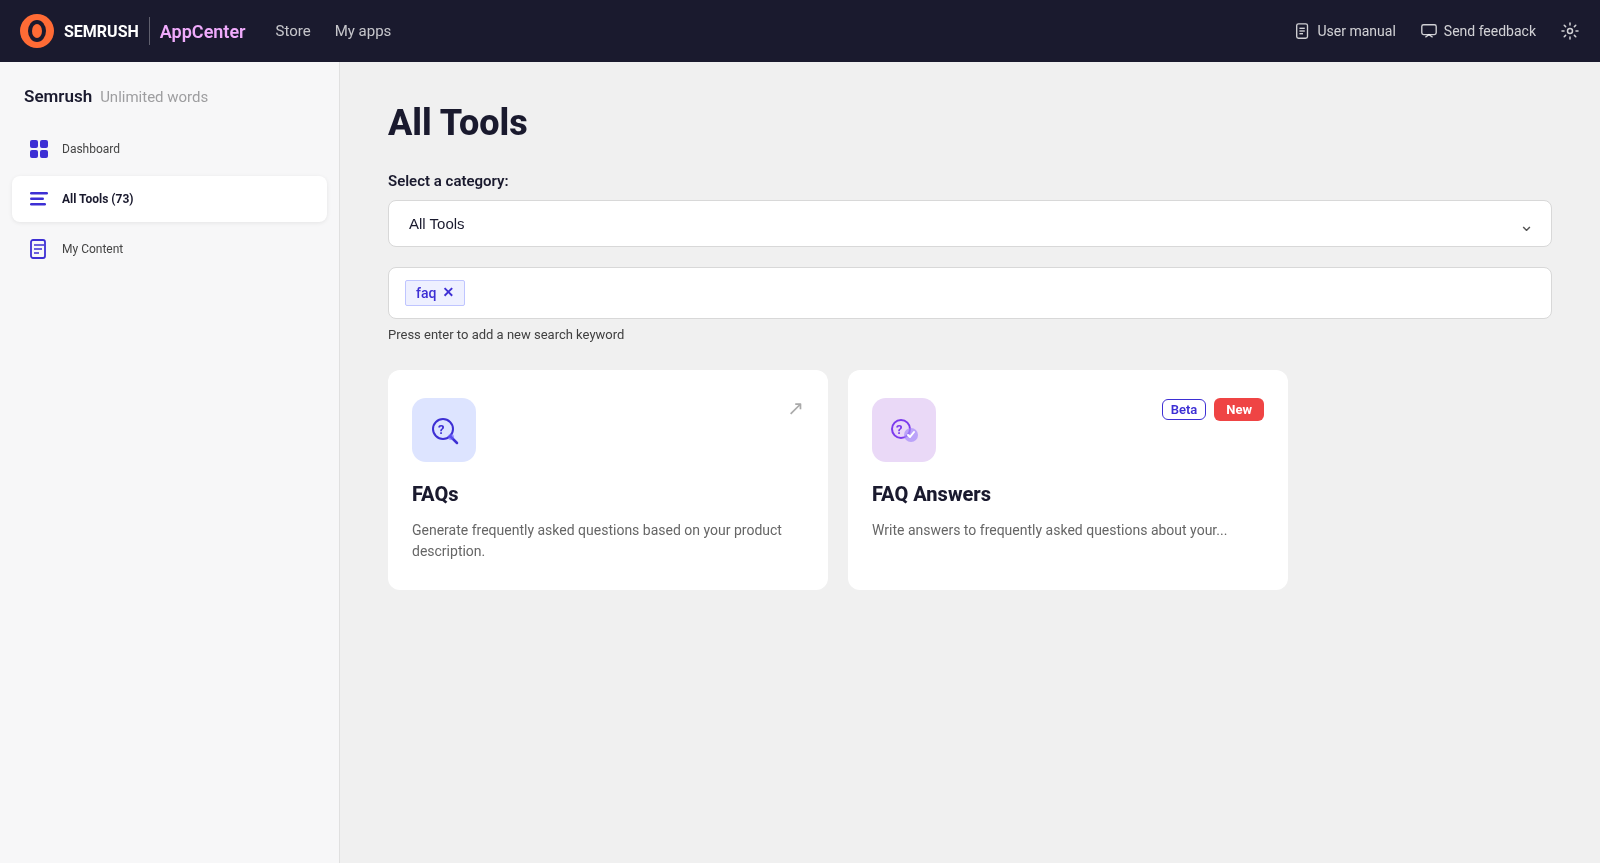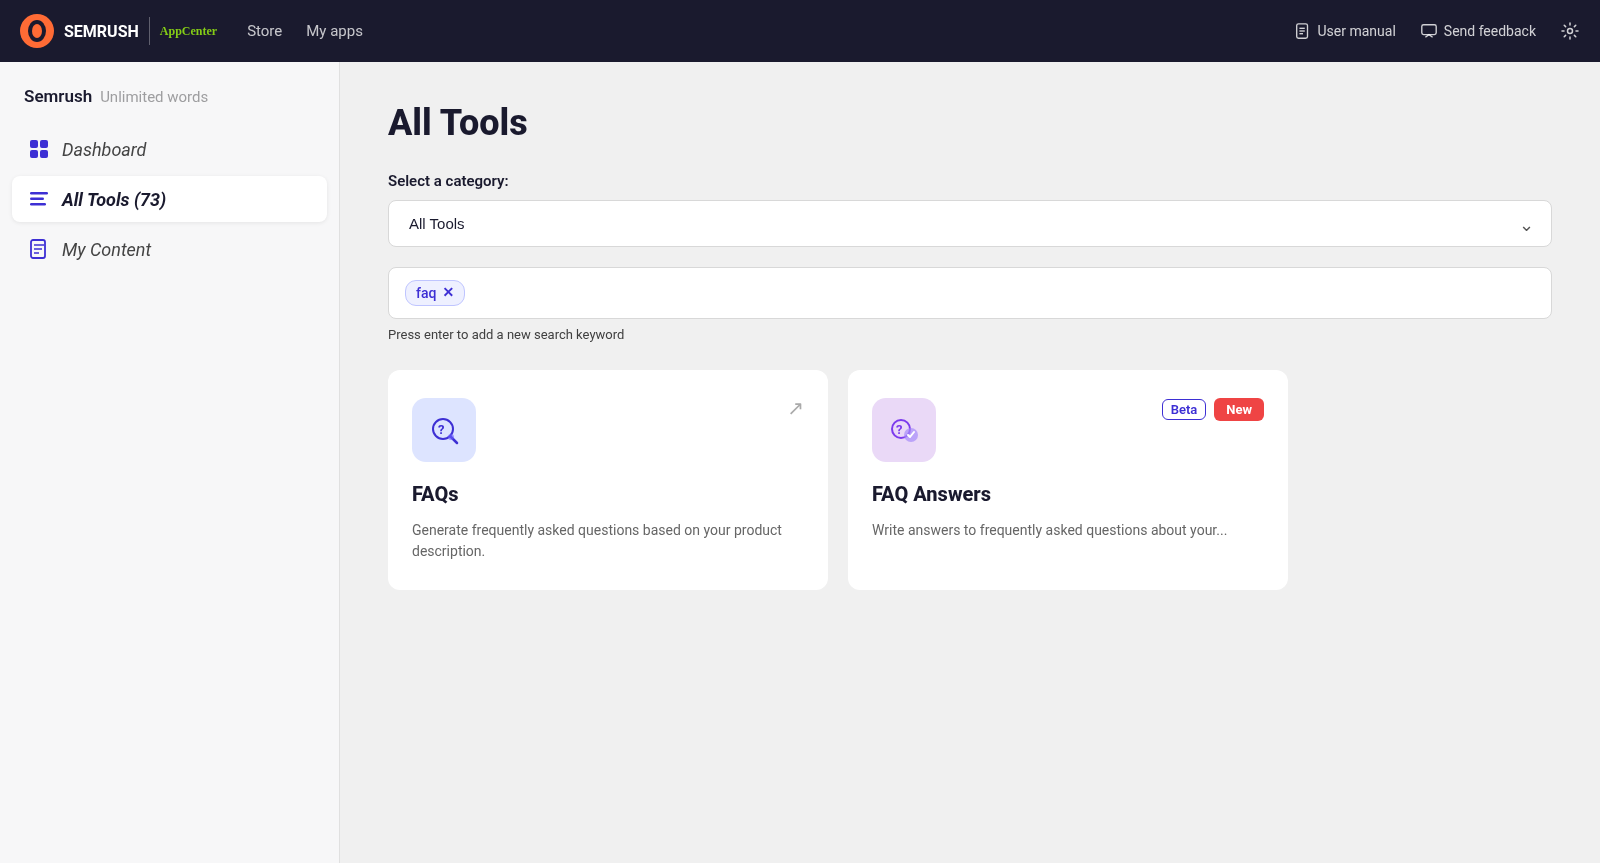--- a/index.html
+++ b/index.html
@@ -29,24 +29,23 @@
     .logo-icon {
       width: 34px;
       height: 34px;
     }
     .header-divider {
       width: 1px;
       height: 28px;
       background: rgba(255,255,255,0.3);
     }
     .appcenter-text {
-      color: #84cc16;
-      font-size: 12px;
+      color: #f0abfc;
+      font-size: 18px;
       font-weight: 600;
-      font-family: Liberation Serif, serif;
     }
     .header-nav {
       display: flex;
       align-items: center;
       gap: 24px;
       margin-left: 10px;
     }
     .header-nav a {
       color: rgba(255,255,255,0.75);
       font-size: 15px;
@@ -131,24 +130,23 @@
       list-style: none;
       padding: 0 12px;
     }
     .sidebar-nav-item {
       display: flex;
       align-items: center;
       gap: 12px;
       padding: 12px 16px;
       border-radius: 8px;
       cursor: pointer;
-      font-size: 18px;
+      font-size: 12px;
       color: #444;
       margin-bottom: 4px;
-      font-style: italic;
     }
     .sidebar-nav-item.active {
       background: white;
       font-weight: 700;
       color: #1a1a2e;
       box-shadow: 0 1px 4px rgba(0,0,0,0.08);
     }
     .sidebar-nav-icon {
       width: 22px;
       height: 22px;
@@ -214,21 +212,21 @@
       background: white;
       margin-bottom: 8px;
       min-height: 52px;
     }
     .search-tag {
       display: flex;
       align-items: flex-start;
       gap: 6px;
       background: #eef0ff;
       border: 1.5px solid #bfc5ff;
-      border-radius: 11px;
+      border-radius: 2px;
       padding: 4px 10px;
       font-size: 14px;
       color: #3d2fd4;
       font-weight: 500;
     }
     .search-tag-close {
       cursor: pointer;
       font-size: 14px;
       color: #3d2fd4;
       font-weight: 700;

